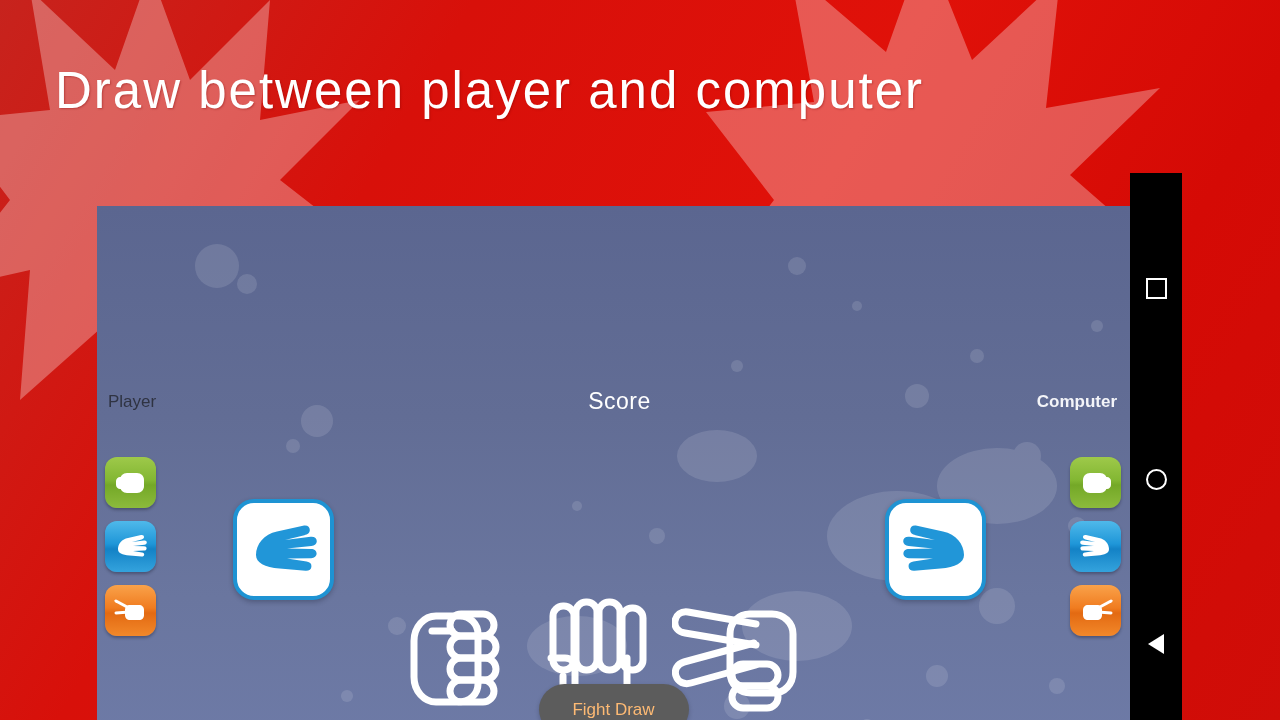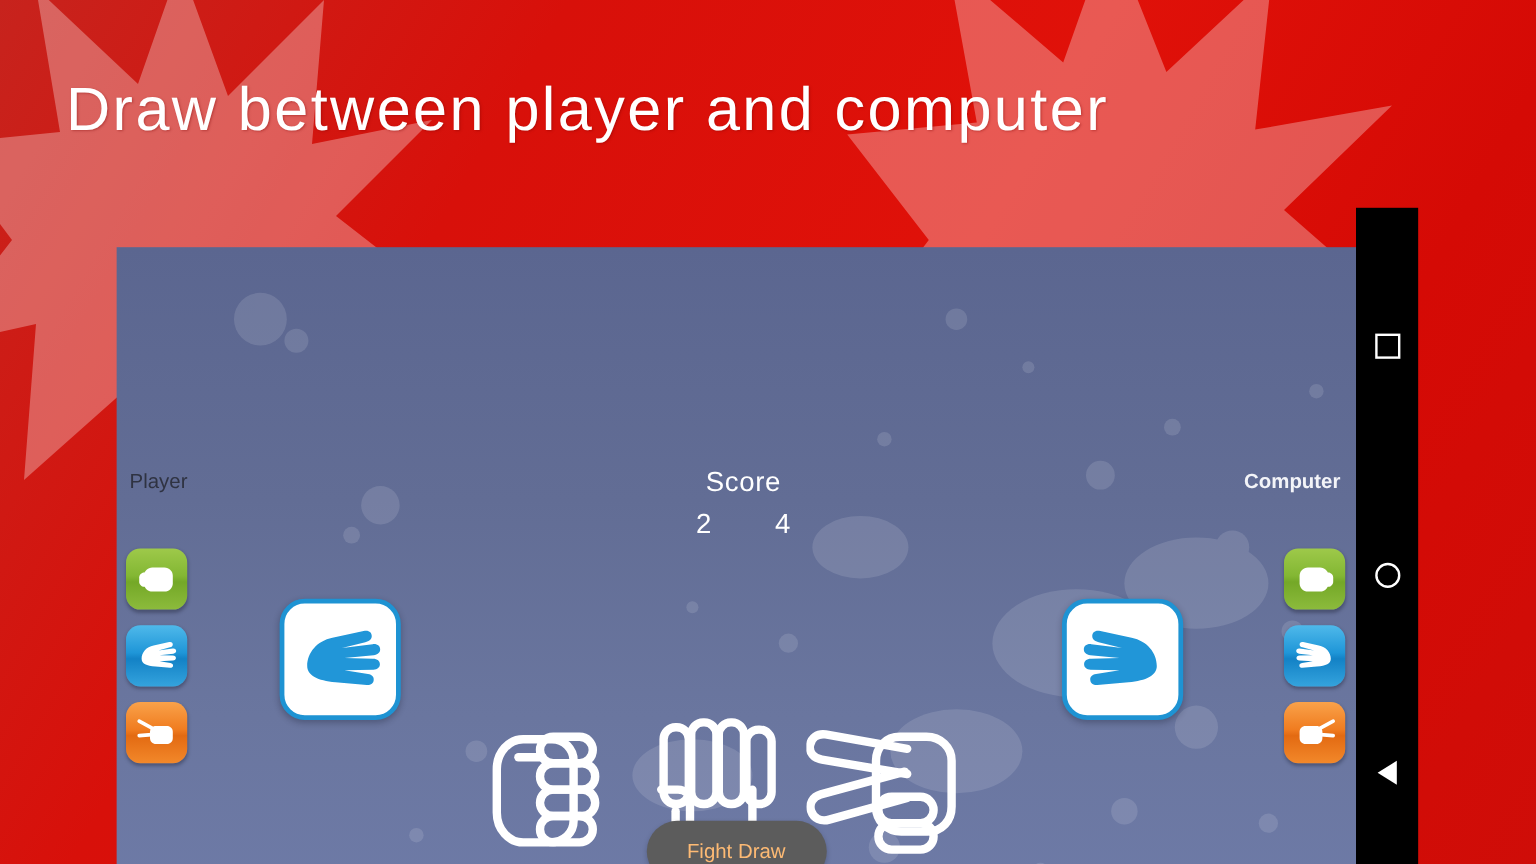--- a/index.html
+++ b/index.html
@@ -144,25 +144,20 @@
             <ellipse cx="480" cy="440" rx="50" ry="30"></ellipse>
           </g>
         </svg>
       </div>
 
       <div class="label-player">Player</div>
       <div class="label-computer">Computer</div>
 
       <div class="score-block">
         <div class="score-title">Score</div>
-        <div class="score-nums">
-          <span>2</span>
-          <span class="score-gap"></span>
-          <span>4</span>
-        </div>
       </div>
 
       <div class="moves left">
         <div class="move-btn rock">
           <svg width="36" height="30" viewBox="0 0 36 30">
             <path fill="#ffffff" d="M7 12c0-4 3-7 7-7h10c4 0 7 3 7 7v6c0 4-3 7-7 7H14c-4 0-7-3-7-7z"></path>
             <path fill="#ffffff" d="M3 13c0-2 2-4 4-4h4v12H7c-2 0-4-2-4-4z"></path>
             <g stroke="#ffffff" stroke-width="2.4" stroke-linecap="round" fill="none" opacity=".9">
               <path d="M13 11h9"></path>
                 <path d="M13 15h10"></path>

